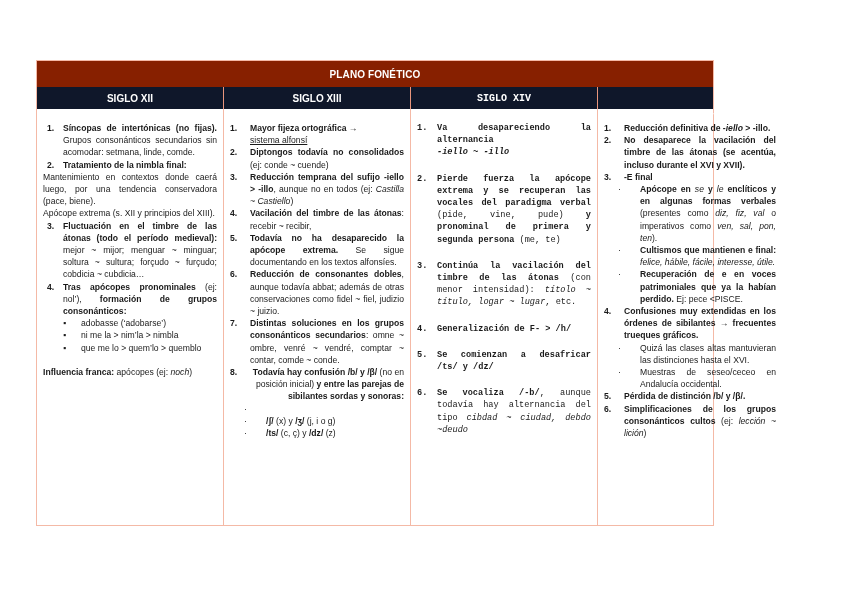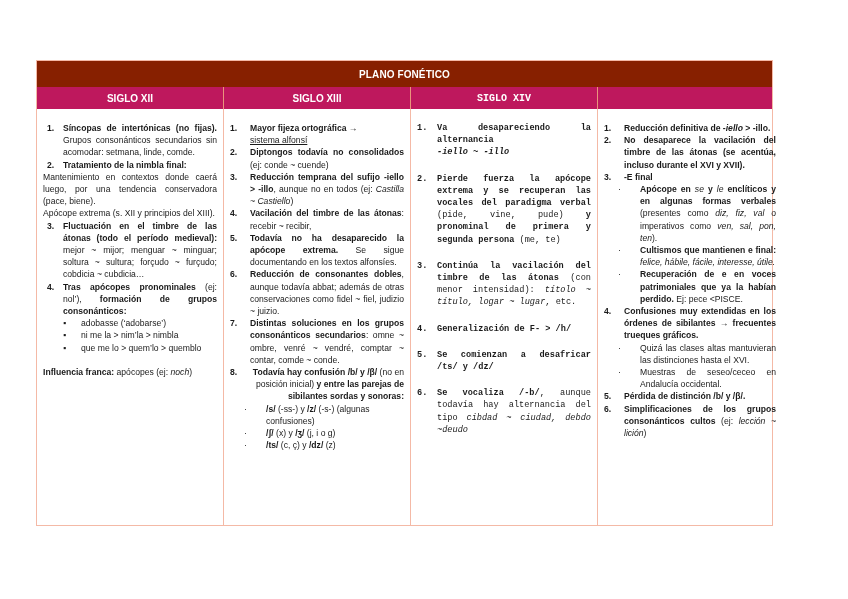--- a/index.html
+++ b/index.html
@@ -1,23 +1,23 @@
 <!DOCTYPE html>
 <html><head>
 <meta charset="utf-8">
 <style>
   html, body { margin: 0; padding: 0; background: #ffffff; }
   body { width: 848px; height: 599px; position: relative; overflow: hidden;
          font-family: "Liberation Sans", sans-serif; color: #1a1a1a; }
-  .table { position: absolute; left: 36px; top: 60px; width: 737px;
+  .table { position: absolute; left: 36px; top: 60px; width: 678px;
            border: 1px solid #f4b9a6; box-sizing: border-box; }
   .title-row { background: #872000; color: #ffffff; height: 26px;
                display: flex; align-items: center; justify-content: center;
                font-weight: bold; font-size: 10px; letter-spacing: 0.1px; }
-  .head-row { display: flex; background: #be185d; height: 22px; }
+  .head-row { display: flex; background: #0f172a; height: 22px; }
   .head-cell { flex: 0 0 auto; color: #fff; font-weight: bold; font-size: 10px;
                display: flex; align-items: center; justify-content: center;
                border-right: 1px solid #e9957c; box-sizing: border-box; }
   .head-cell:last-child { border-right: none; margin-top: 30px; }
   .body-row { display: flex; height: 416px; }
   .cell { flex: 0 0 auto; box-sizing: border-box; border-right: 1px solid #f4b9a6;
           padding: 13px 6px 6px 6px; font-size: 8.6px; line-height: 12.2px; }
   .cell:last-child { border-right: none; }
   .c1 { width: 187px; } .c2 { width: 187px; } .c3 { width: 187px; font-family: Liberation Mono, monospace; } .c4 { width: 184px; }
   .item { display: flex; text-align: justify; }
@@ -114,21 +114,20 @@
       <div class="item">
         <span class="num">7.</span>
         <span class="txt"><span class="b">Distintas soluciones en los grupos consonánticos secundarios</span><span>: omne ~ ombre, venré ~ vendré, comptar ~ contar, comde ~ conde.</span></span>
       </div>
       <div class="item">
         <span class="num">8.</span>
         <span class="txt" style="text-align:right"><span class="b">Todavía hay confusión /b/ y /β/</span><span> (no en posición inicial) </span><span class="b">y entre las parejas de sibilantes sordas y sonoras:</span></span>
       </div>
       <div class="dash">
           <span class="mk">·</span>
-          <span><span class="b">/s/</span><span> (-ss-) y </span><span class="b">/z/</span><span> (-s-) (algunas confusiones)</span></span>
         </div>
       <div class="dash">
           <span class="mk">·</span>
           <span><span class="b">/ʃ/</span><span> (x) y </span><span class="b">/ʒ/</span><span> (j, i o g)</span></span>
         </div>
       <div class="dash">
           <span class="mk">·</span>
           <span><span class="b">/ts/</span><span> (c, ç) y </span><span class="b">/dz/</span><span> (z)</span></span>
         </div>
     </div>

